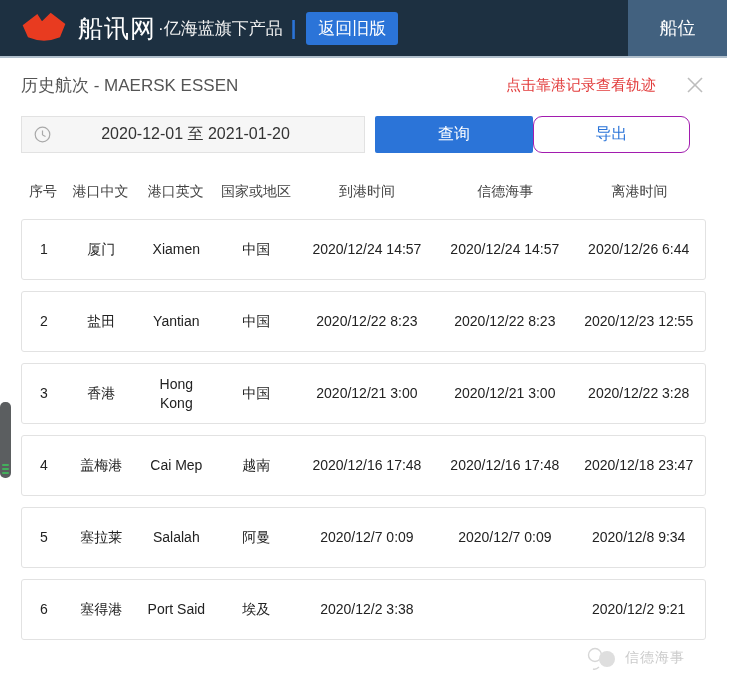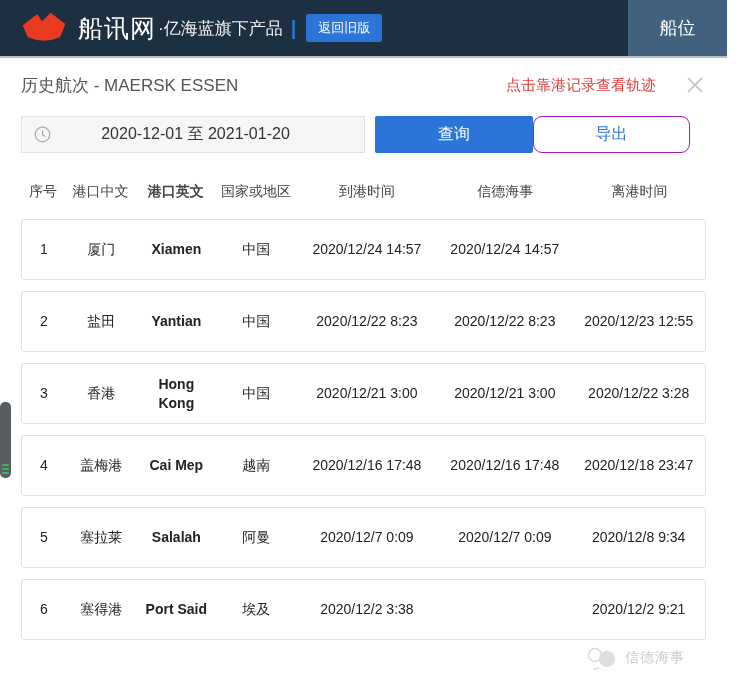--- a/index.html
+++ b/index.html
@@ -18,21 +18,21 @@
     display: flex; align-items: center;
     border-bottom: 2px solid #b0bfcc;
   }
   .logo-link { display: flex; align-items: center; margin-left: 20px; cursor: pointer; }
   .logo-svg { width: 48px; height: 34px; display: block; }
   .brand { color: #fff; font-size: 25px; margin-left: 10px; letter-spacing: 1px; }
   .brand-sub { color: #f2f2f2; font-size: 17px; margin-left: 2px; }
   .brand-divider { color: var(--primary-blue, #2b74d8); font-size: 20px; font-weight: bold; margin: 0 10px 0 8px; }
   .back-btn {
     background: var(--primary-blue, #2b74d8);
-    color: #fff; font-size: 13px;
+    color: #fff; font-size: 17px;
     border: none; border-radius: 3px;
     padding: 5px 12px; cursor: pointer;
     font-family: inherit;
   }
   .topbar-spacer { flex: 1; }
   .topbar-tab {
     height: 100%; width: 99px;
     background: var(--topbar-tab-bg, #42617f);
     color: #fff; font-size: 18px;
     display: flex; align-items: center; justify-content: center;
@@ -75,21 +75,21 @@
     font-family: inherit;
   }
 
   
   .table { margin-top: 20px; }
   .thead { display: flex; align-items: center; padding: 0 21px; height: 38px; margin-bottom: 8px; }
   .thead .cell { color: #444; font-size: 14px; }
   .cell { text-align: center; }
   .c-no      { width: 6.4%; }
   .c-portcn  { width: 10.4%; }
-  .c-porten  { width: 11.6%; font-weight: bold; }
+  .c-porten  { width: 11.6%; }
   .c-country { width: 11.8%; }
   .c-arrival { width: 20.6%; }
   .c-berth   { width: 19.8%; }
   .c-depart  { width: 19.4%; }
   .row-card {
     display: flex; align-items: center;
     margin: 0 21px 11px 21px;
     height: 61px;
     border: 1px solid var(--border-gray, #e2e2e2);
     border-radius: 3px;
@@ -175,20 +175,21 @@
       <div class="cell c-depart">离港时间</div>
     </div>
 
     <div class="row-card">
       <div class="cell c-no">1</div>
       <div class="cell c-portcn">厦门</div>
       <div class="cell c-porten">Xiamen</div>
       <div class="cell c-country">中国</div>
       <div class="cell c-arrival">2020/12/24 14:57</div>
       <div class="cell c-berth">2020/12/24 14:57</div>
+      <div class="cell c-depart">2020/12/26 6:44</div>
     </div>
 
     <div class="row-card">
       <div class="cell c-no">2</div>
       <div class="cell c-portcn">盐田</div>
       <div class="cell c-porten">Yantian</div>
       <div class="cell c-country">中国</div>
       <div class="cell c-arrival">2020/12/22 8:23</div>
       <div class="cell c-berth">2020/12/22 8:23</div>
       <div class="cell c-depart">2020/12/23 12:55</div>

